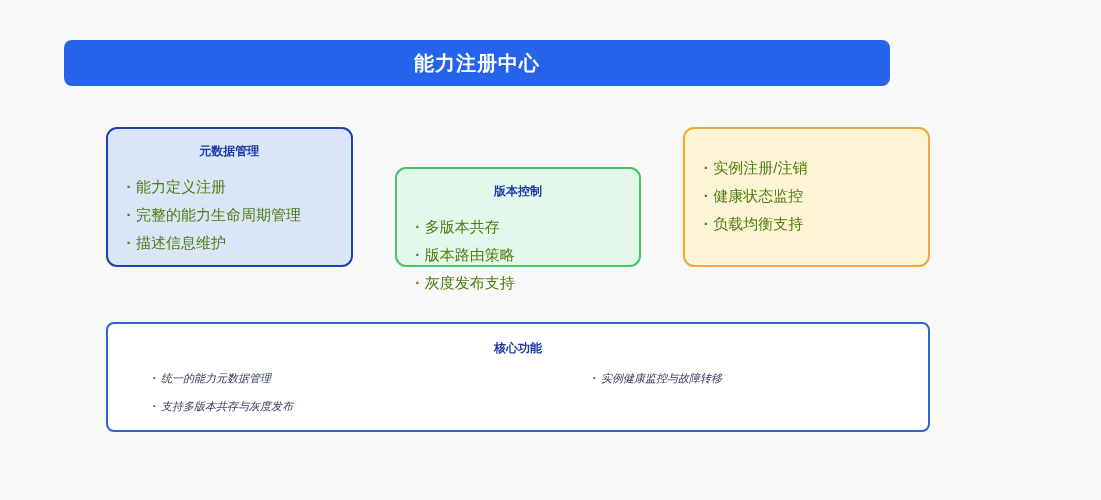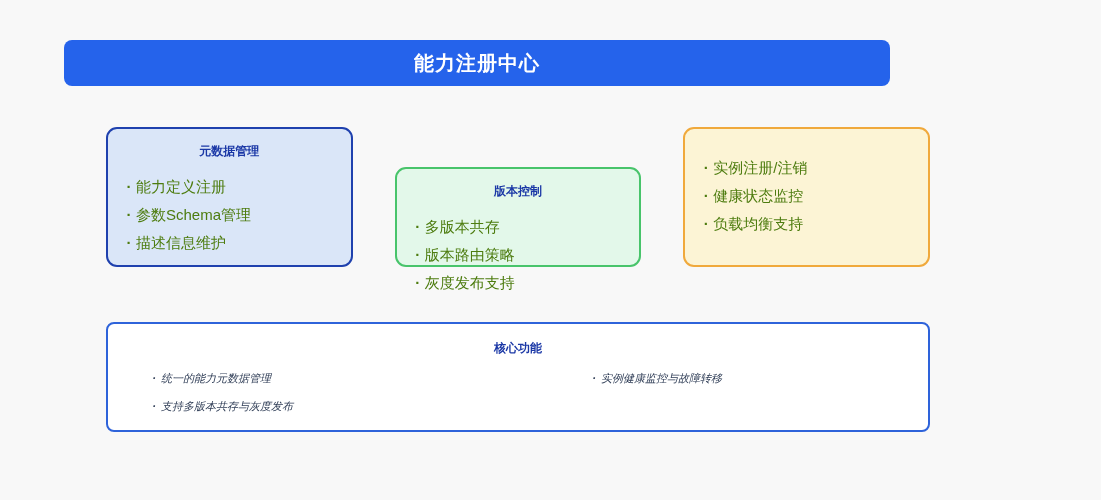--- a/index.html
+++ b/index.html
@@ -117,21 +117,21 @@
   <div class="header">
     <span class="title">能力注册中心</span>
   </div>
 
   <div class="cards-row">
 
     <div class="card card-blue">
       <div class="card-title">元数据管理</div>
       <ul class="card-list">
         <li><span class="bullet">·</span><span>能力定义注册</span></li>
-        <li><span class="bullet">·</span><span>参数Schema管理</span></li>
+        <li><span class="bullet">·</span><span>完整的能力生命周期管理</span></li>
         <li><span class="bullet">·</span><span>描述信息维护</span></li>
       </ul>
     </div>
 
     <div class="card card-green">
       <div class="card-title">版本控制</div>
       <ul class="card-list">
         <li><span class="bullet">·</span><span>多版本共存</span></li>
         <li><span class="bullet">·</span><span>版本路由策略</span></li>
         <li><span class="bullet">·</span><span>灰度发布支持</span></li>

